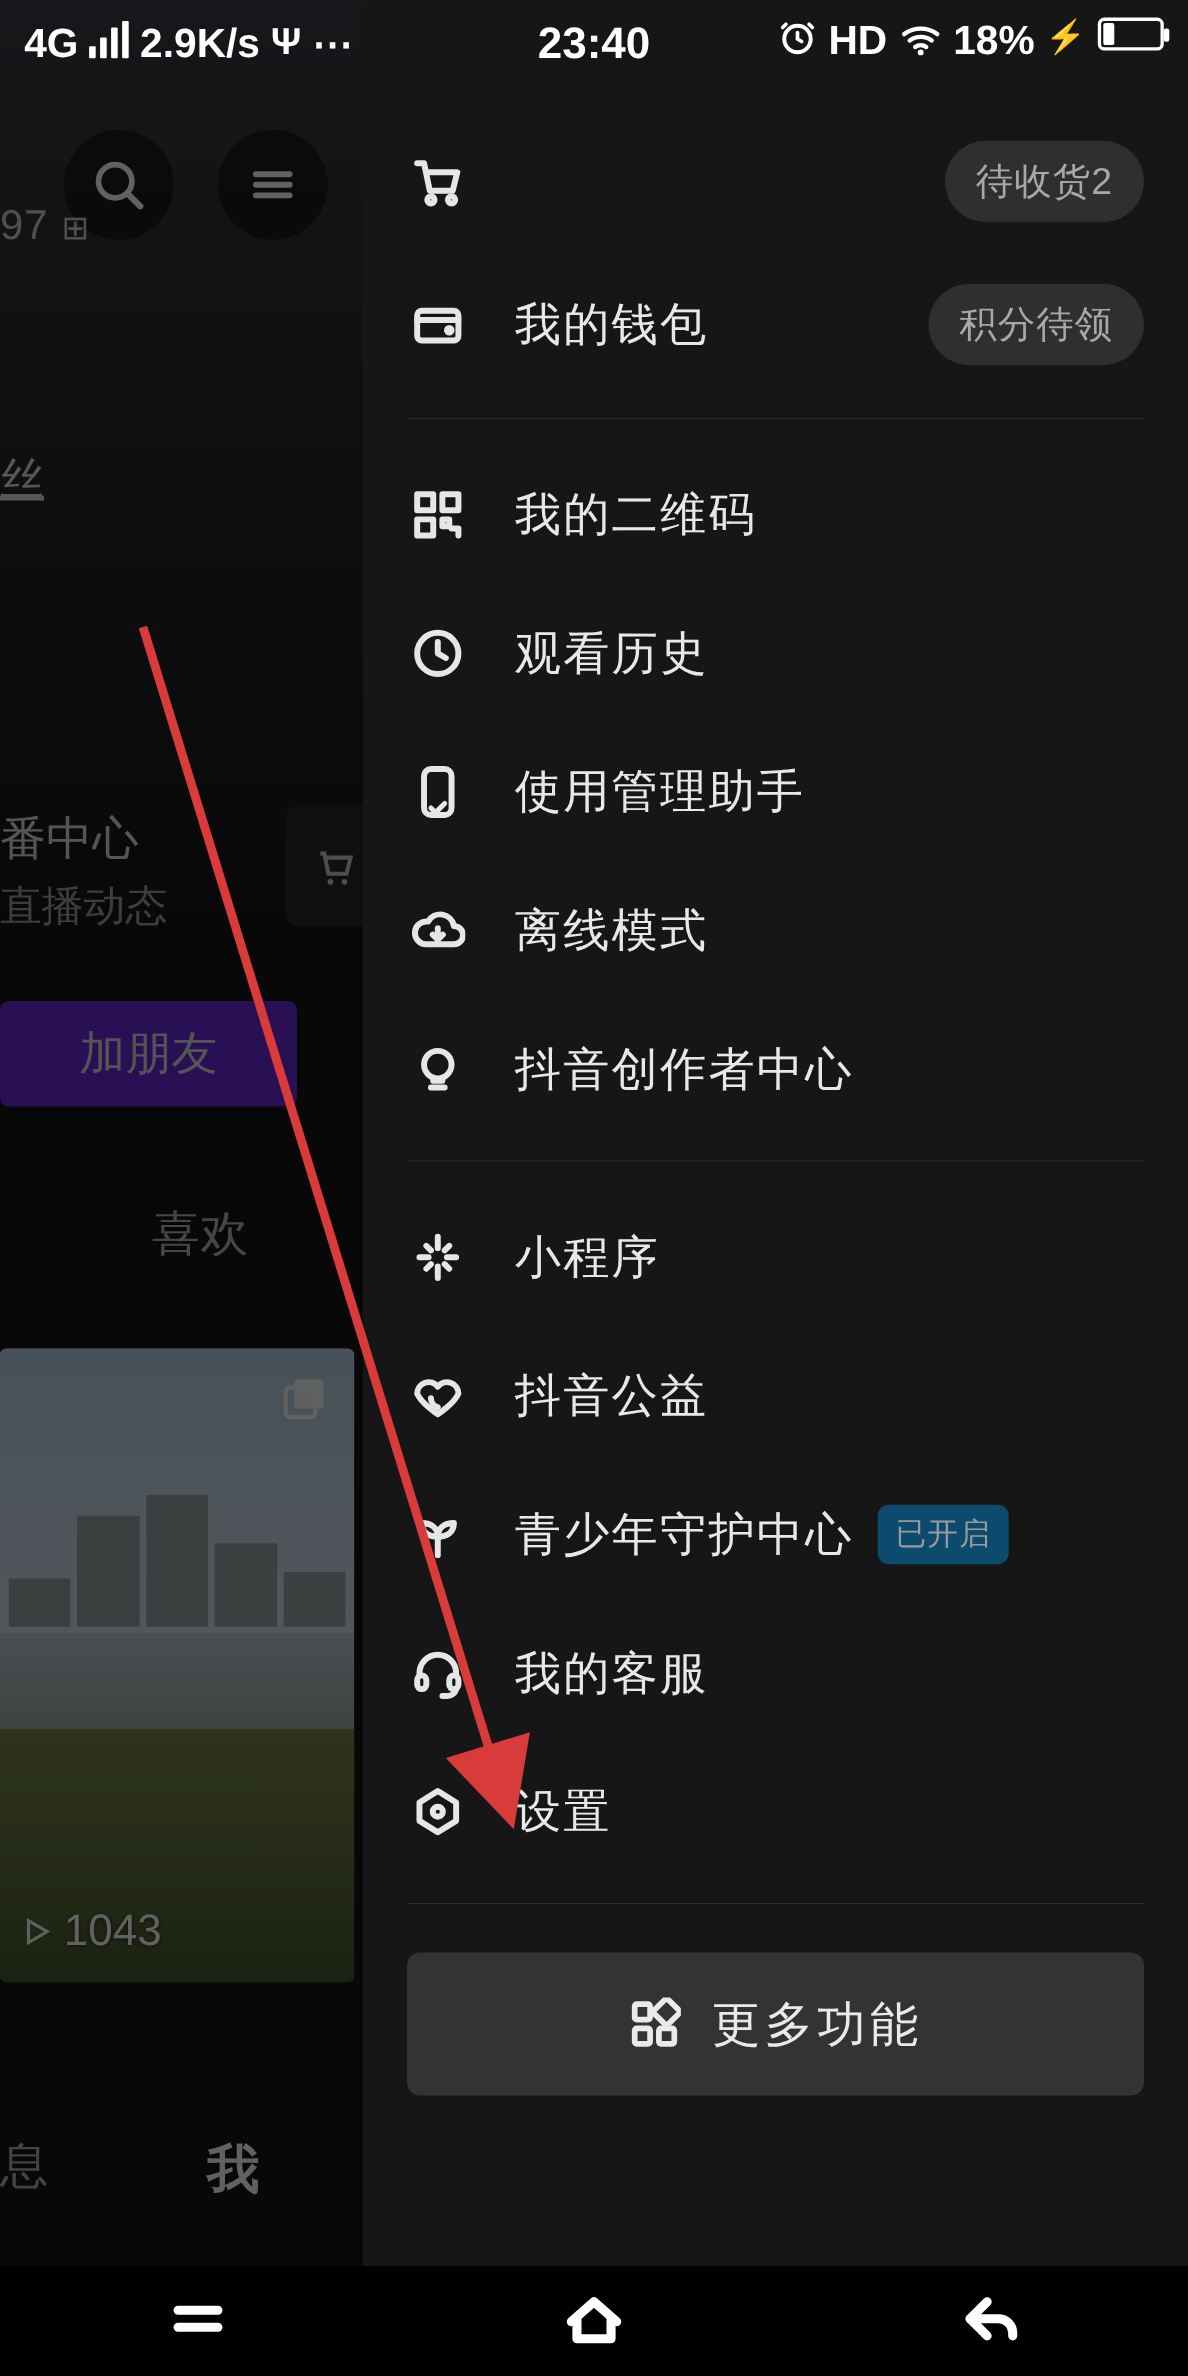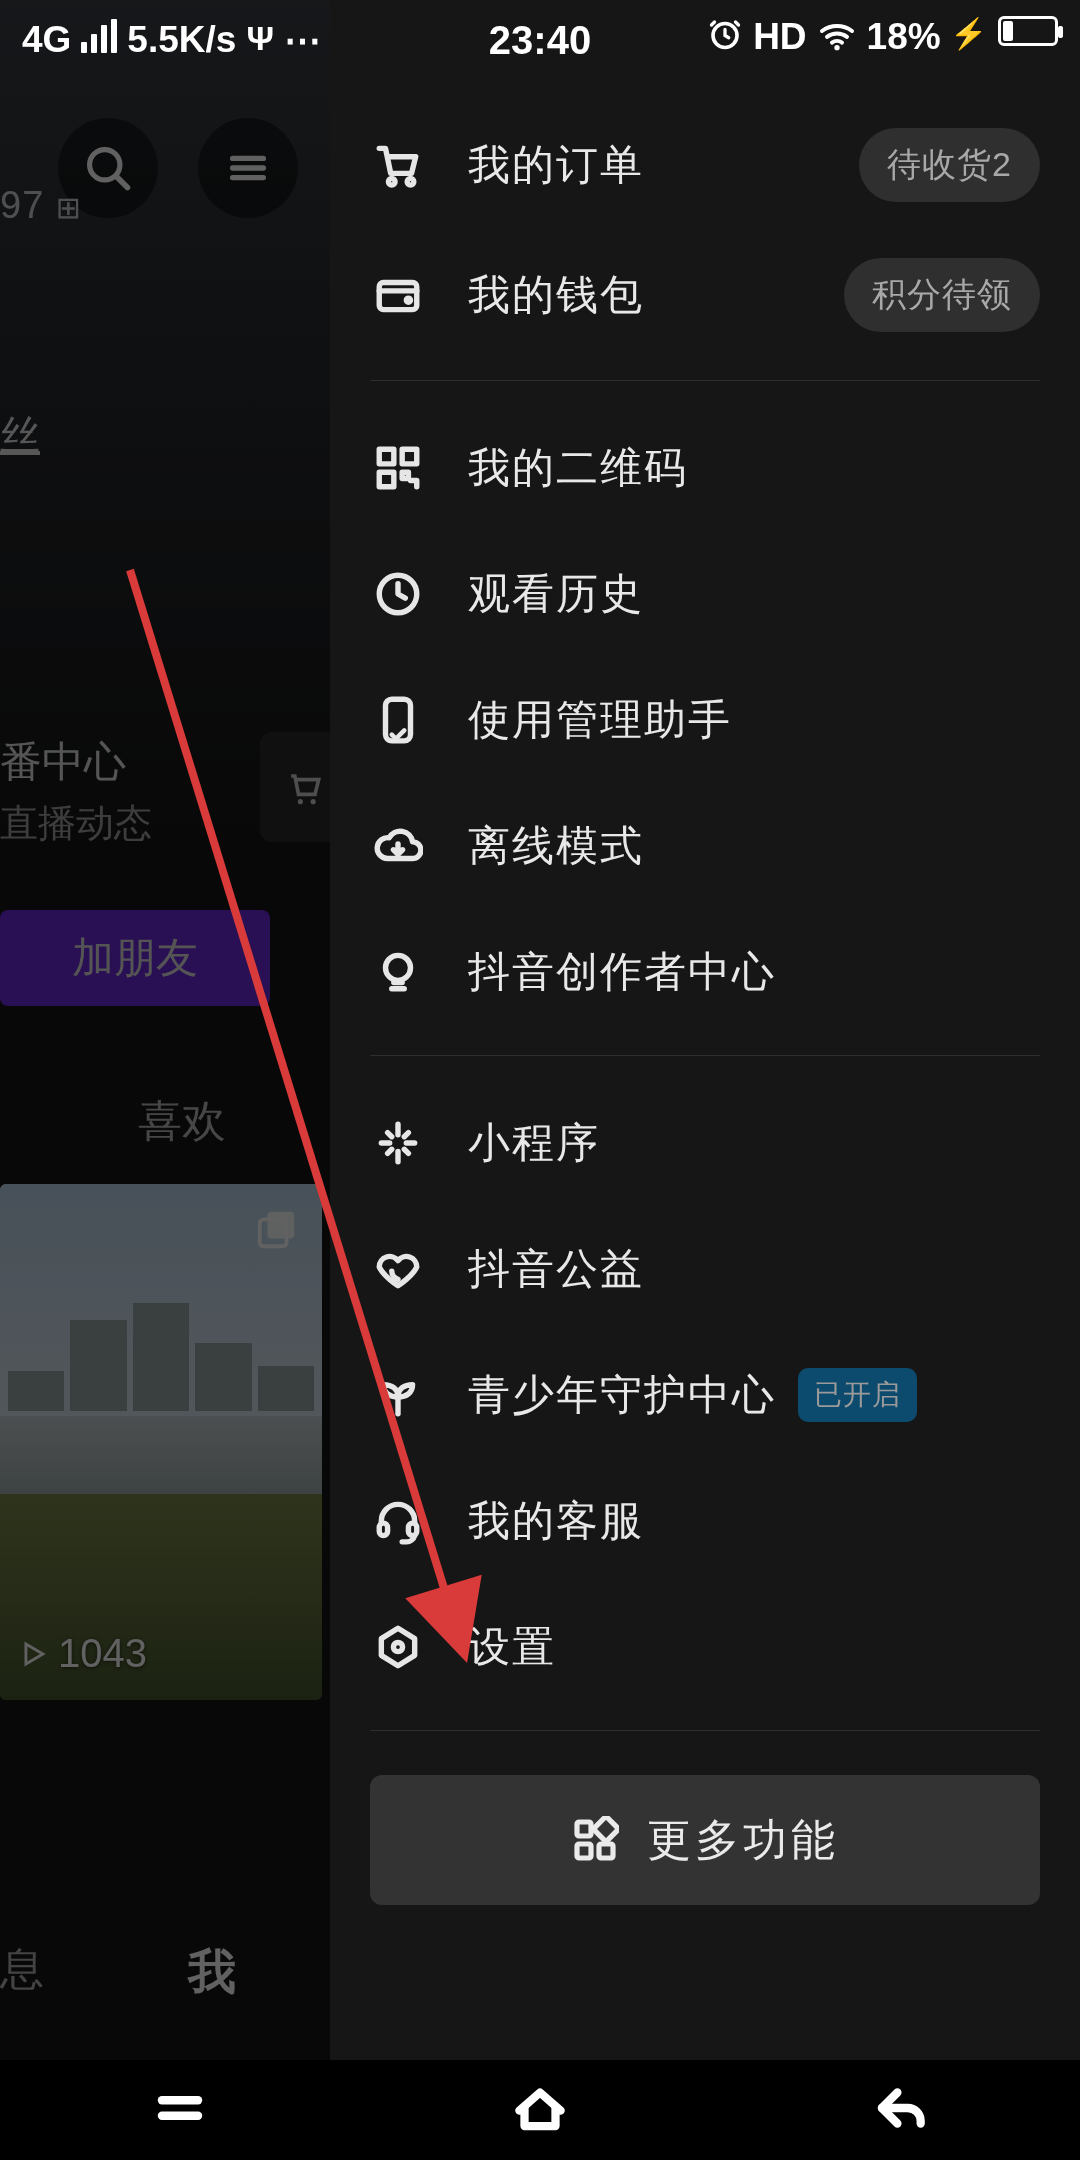--- a/index.html
+++ b/index.html
@@ -24,21 +24,21 @@
   .bg-top-icons { position:absolute; top:118px; left:58px; display:flex; gap:40px; z-index:3; }
   .circle-btn { width:100px; height:100px; border-radius:50%; background:rgba(0,0,0,0.45); display:flex; align-items:center; justify-content:center; }
   .bg-97 { position:absolute; top:184px; left:0; font-size:38px; color:#d0d0d0; z-index:3; letter-spacing:1px;text-align:center;}
   .bg-fans { position:absolute; top:408px; left:0; font-size:40px; color:#e5e5e5; text-decoration:underline; z-index:3; }
   .bg-live-title { position:absolute; top:734px; left:0; font-size:42px; color:#e0e0e0; z-index:3; }
   .bg-live-sub { position:absolute; top:798px; left:0; font-size:38px; color:#a0a0a0; z-index:3; }
   .bg-cart-btn { position:absolute; top:732px; left:260px; width:88px; height:110px; background:#2c2c2e; border-radius:12px; display:flex; align-items:center; justify-content:center; z-index:3;}
   .bg-add-friend { position:absolute; top:910px; left:0; width:270px; height:96px; background:#6d28d9; border-radius:8px; display:flex; align-items:center; justify-content:center; font-size:42px; color:#ddd; z-index:3;}
   .bg-tab-like { position:absolute; top:1092px; left:138px; font-size:44px; color:#b8b8b8; z-index:3; }
 
-  .bg-thumb { position:absolute; top:1184px; left:0; width:322px; height:516px; border-radius:6px; overflow:hidden; z-index:3; background:linear-gradient(to bottom, #a8c8e8 0%, #a8c8e8 32%, #8a9578 33%, #6a7a50 70%, #4a5a3a 100%); }
+  .bg-thumb { position:absolute; top:1226px; left:0; width:322px; height:576px; border-radius:6px; overflow:hidden; z-index:3; background:linear-gradient(to bottom, #a8c8e8 0%, #a8c8e8 32%, #8a9578 33%, #6a7a50 70%, #4a5a3a 100%); }
   .bg-thumb .sky{position:absolute;top:0;left:0;right:0;height:45%;background:linear-gradient(#bcd4ea,#d8e4ee);}
   .bg-thumb .buildings{position:absolute;top:22%;left:8px;right:8px;height:22%;display:flex;align-items:flex-end;gap:6px;}
   .bg-thumb .buildings span{flex:1;background:#9aa5a8;}
   .bg-thumb .buildings span:nth-child(1){height:35%}.bg-thumb .buildings span:nth-child(2){height:80%}.bg-thumb .buildings span:nth-child(3){height:95%}.bg-thumb .buildings span:nth-child(4){height:60%}.bg-thumb .buildings span:nth-child(5){height:40%}
   .bg-thumb .water{position:absolute;top:45%;left:0;right:0;height:18%;background:linear-gradient(#c8d0d4,#9aa8aa);}
   .bg-thumb .grass{position:absolute;bottom:0;left:0;right:0;height:40%;background:linear-gradient(#7a8a4a,#4a5a30);}
   .stack-icon { position:absolute; top:22px; right:22px; width:46px; height:46px; z-index:4;}
   .play-views { position:absolute; bottom:24px; left:16px; font-size:40px; color:#fff; display:flex; align-items:center; gap:8px; z-index:4; text-shadow:0 1px 4px rgba(0,0,0,.6);}
 
   .bg-nav-msg { position:absolute; top:1940px; left:0; font-size:44px; color:#b0b0b0; z-index:3; }
@@ -133,21 +133,20 @@
 <div class="drawer">
 
   <div class="menu-row">
     <span class="menu-icon">
       <svg viewBox="0 0 24 24">
           <circle cx="9" cy="20" r="1.6"></circle>
           <circle cx="18" cy="20" r="1.6"></circle>
           <path d="M3 4h3l2.5 12h10l2-8H7"></path>
         </svg>
     </span>
-    <span class="menu-label">我的订单</span>
     <span class="menu-badge">待收货2</span>
   </div>
   <div class="menu-row">
     <span class="menu-icon">
       <svg viewBox="0 0 24 24">
           <rect x="3" y="6" width="18" height="13" rx="2"></rect>
           <path d="M3 10h18"></path>
           <circle cx="17" cy="14.5" r="1" fill="#e6e6e6"></circle>
         </svg>
     </span>
@@ -270,21 +269,21 @@
 
 <div class="status-bar">
   <div class="status-left">
     <span>4G</span>
     <span class="signal-bars">
         <span></span>
         <span></span>
         <span></span>
         <span></span>
       </span>
-    <span>5.5K/s</span>
+    <span>2.9K/s</span>
     <span style="font-size:34px;">Ψ</span>
     <span class="more-dots">⋯</span>
   </div>
   <div class="status-center">23:40</div>
   <div class="status-right">
     <span>
       <svg viewBox="0 0 24 24" width="36" height="36">
           <circle cx="12" cy="13" r="8" stroke="#fff" stroke-width="2.4" fill="none"></circle>
           <path d="M12 9v4l2.5 1.5" stroke="#fff" stroke-width="2.2" fill="none" stroke-linecap="round"></path>
           <path d="M5 4l-2 2M19 4l2 2" stroke="#fff" stroke-width="2.2" stroke-linecap="round"></path>

